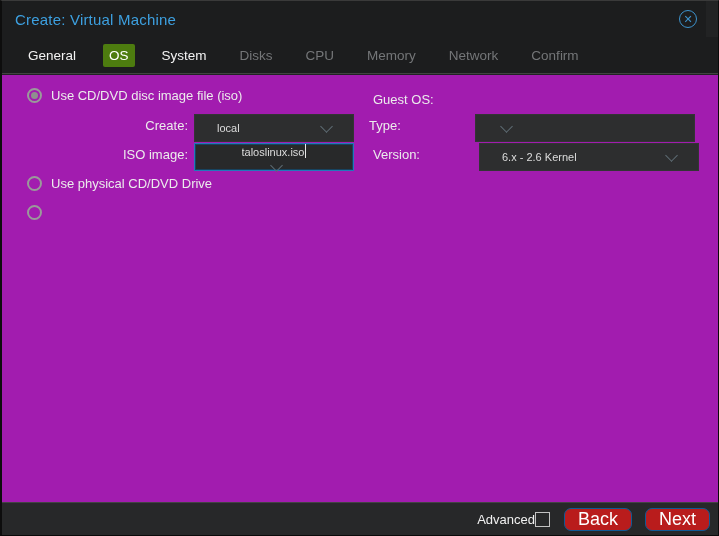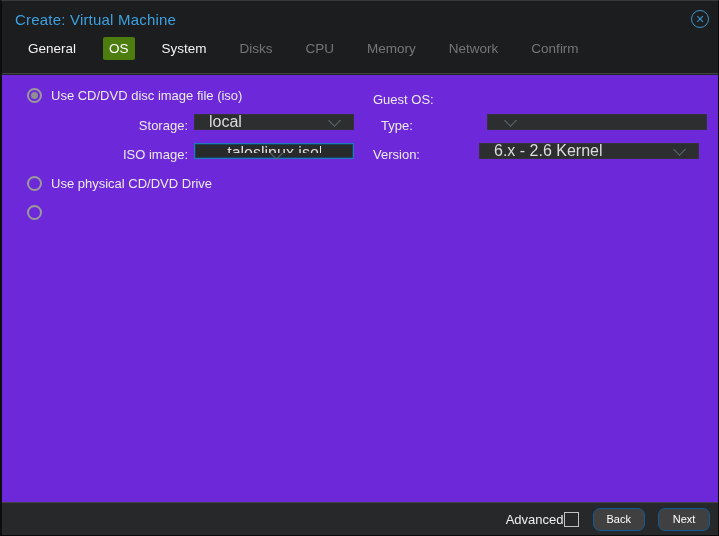--- a/index.html
+++ b/index.html
@@ -13,73 +13,73 @@
   }
   .window {
     position:absolute; inset:0;
     border:1px solid #0a0a0a;
     border-left:2px solid #0d0d0d;
     border-top:1px solid #3a3a3a;
     background:#222324;
   }
   
   .titlebar {
-    position:absolute; left:0; right:0; top:0; height:36px;
+    position:absolute; left:0; right:12px; top:0; height:36px;
     background:#1c1d1e;
     display:flex; align-items:center;
   }
   .title {
     margin-left:13px; font-size:15px; color:#3da0e0; letter-spacing:.2px;
   }
   .close-btn {
     position:absolute; right:9px; top:9px; width:18px; height:18px;
     border:1px solid #3d93cd; border-radius:50%;
     color:#3d93cd; font-size:11px; line-height:16px; text-align:center;
     cursor:pointer; user-select:none;
   }
   
   .tabbar {
     position:absolute; left:0; right:0; top:36px; height:37px;
     background:#1c1d1e;
     border-bottom:1px solid #434343;
-    display:flex; align-items:flex-start; gap:21px;
+    display:flex; align-items:center; gap:21px;
     padding-left:20px;
   }
   .tab {
     font-size:13.5px; color:#f2f2f2; padding:4px 6px; border-radius:2px;
     cursor:pointer; white-space:nowrap;
   }
   .tab.active { background:#4d7c0f; color:#ffffff; }
   .tab.disabled { color:#747678; cursor:default; }
   
   .content {
     position:absolute; left:0; right:0; top:74px; bottom:33px;
-    background:#6d28d9;
+    background:#a21caf;
   }
   .row { position:absolute; height:22px; display:flex; align-items:center; }
   .field-label { font-size:13px; color:#ececec; }
   .col-label-right { position:absolute; text-align:right; width:170px; left:16px; }
   
   .radio-row { position:absolute; display:flex; align-items:center; gap:9px; cursor:pointer; }
   .radio {
     width:15px; height:15px; border-radius:50%;
     border:2px solid #9a9a9a; background:transparent;
     display:flex; align-items:center; justify-content:center; flex:0 0 auto;
   }
   .radio.checked::after {
     content:""; width:7px; height:7px; border-radius:50%; background:#8f8f8f;
   }
   .radio-label { font-size:13px; color:#ececec; }
   
   .combo {
-    position:absolute; height:16px;
+    position:absolute; height:28px;
     background:#2d2e2f; border:1px solid #333435;
     display:flex; align-items:center;
-    font-size:16px; color:#dcdcdc;
-    padding:0 14px; cursor:pointer;
+    font-size:11px; color:#dcdcdc;
+    padding:0 22px; cursor:pointer;
   }
   .combo.focused { border:1px solid #2179bb; box-shadow:0 0 0 1px #17435f inset; background:#28292a; }
   .combo .value { flex:1 1 auto; white-space:nowrap; overflow:hidden; }
   .caret-bar {
     display:inline-block; width:1px; height:14px; background:#e8e8e8;
     vertical-align:-2px; margin-left:1px;
   }
   .chevron {
     width:9px; height:9px; flex:0 0 auto; margin-left:4px; margin-top:-4px;
     border-right:1.5px solid #5f6d75; border-bottom:1.5px solid #5f6d75;
@@ -93,22 +93,22 @@
     padding-right:8px;
   }
   .advanced-wrap { display:flex; align-items:center; margin-right:1px; }
   .advanced-label { font-size:13px; color:#f0f0f0; }
   .checkbox {
     width:15px; height:15px; border:1px solid #c2c2c2; background:transparent;
     cursor:pointer;
   }
   .btn {
     min-width:52px; height:23px; padding:0 13px;
-    background:#404040; border:1px solid #0f5档a; border:1px solid #0f5a96; border-radius:7px;
-    color:#ffffff; font-size:11px; line-height:21px; text-align:center; cursor:pointer;
+    background:#b91c1c; border:1px solid #0f5档a; border:1px solid #0f5a96; border-radius:7px;
+    color:#ffffff; font-size:18px; line-height:21px; text-align:center; cursor:pointer;
   }
 </style>
 </head>
 <body>
 
 <div class="window">
 
   <div class="titlebar">
     <div class="title">Create: Virtual Machine</div>
     <div class="close-btn">✕</div>
@@ -126,21 +126,21 @@
   </div>
 
   <div class="content">
 
     <div class="radio-row" style="left:25px; top:13px;">
       <span class="radio checked"></span>
       <span class="radio-label">Use CD/DVD disc image file (iso)</span>
     </div>
 
     <div class="row" style="left:0; top:39px; width:360px;">
-      <span class="field-label col-label-right">Storage:</span>
+      <span class="field-label col-label-right">Create:</span>
       <div class="combo" style="left:192px; top:0; width:160px;">
         <span class="value">local</span>
         <span class="chevron"></span>
       </div>
     </div>
 
     <div class="row" style="left:0; top:68px; width:360px;">
       <span class="field-label col-label-right">ISO image:</span>
       <div class="combo focused" style="left:192px; top:0; width:160px;flex-direction:column;">
         <span class="value"><span>taloslinux.iso</span><span class="caret-bar"></span></span>
@@ -154,21 +154,21 @@
     </div>
 
     <div class="radio-row" style="left:25px; top:130px;">
       <span class="radio"></span>
     </div>
 
     <div class="row" style="left:371px; top:13px;">
       <span class="field-label">Guest OS:</span>
     </div>
 
-    <div class="row" style="left:379px; top:39px; width:330px;">
+    <div class="row" style="left:367px; top:39px; width:330px;">
       <span class="field-label">Type:</span>
       <div class="combo" style="left:106px; top:0; width:220px;">
         <span class="chevron"></span>
       </div>
     </div>
 
     <div class="row" style="left:371px; top:68px; width:330px;">
       <span class="field-label">Version:</span>
       <div class="combo" style="left:106px; top:0; width:220px;">
         <span class="value">6.x - 2.6 Kernel</span>

